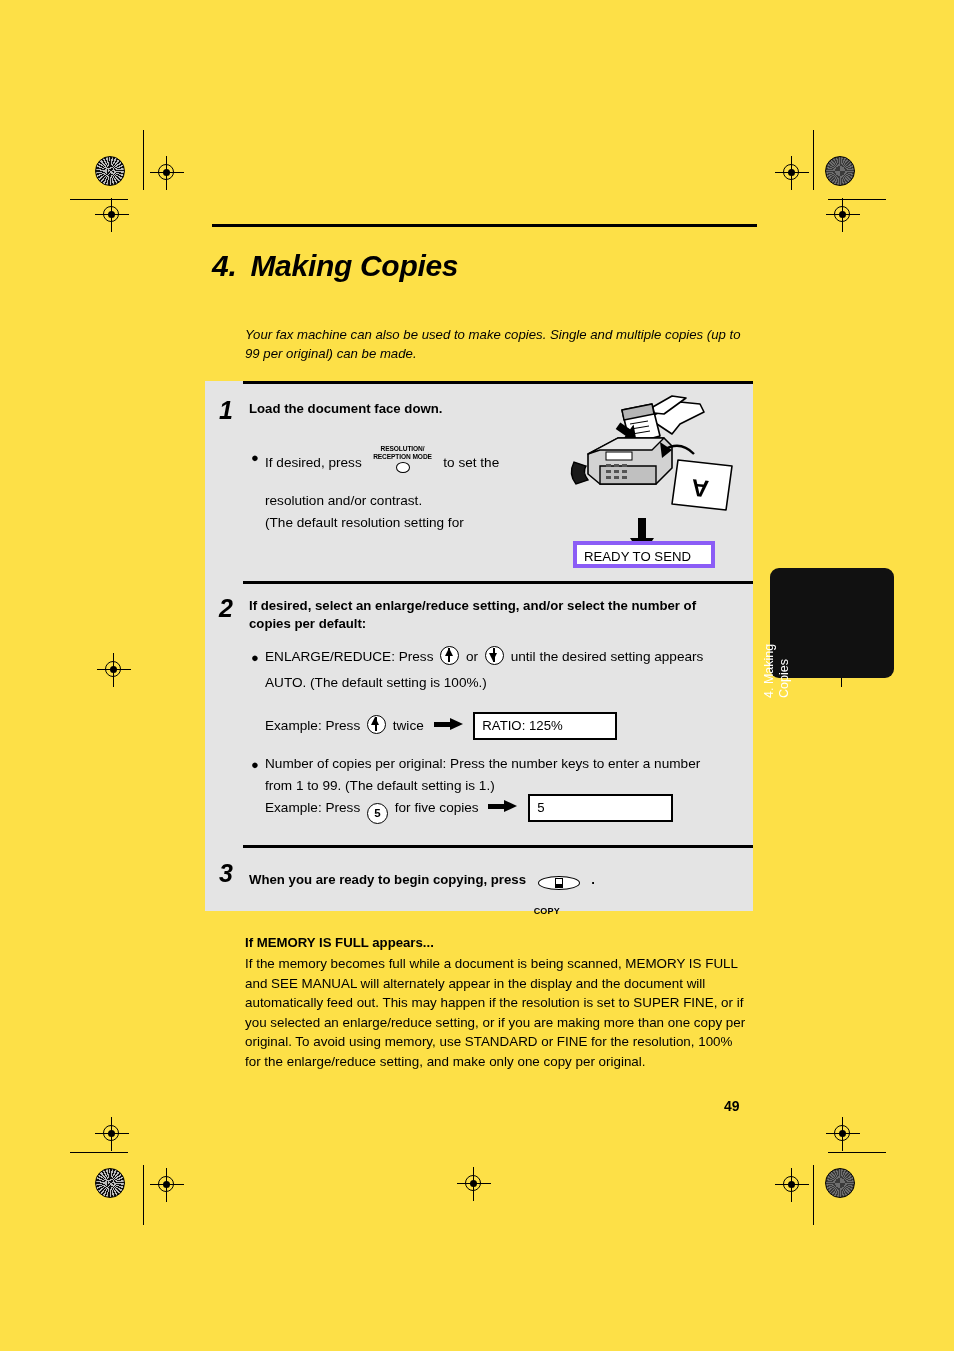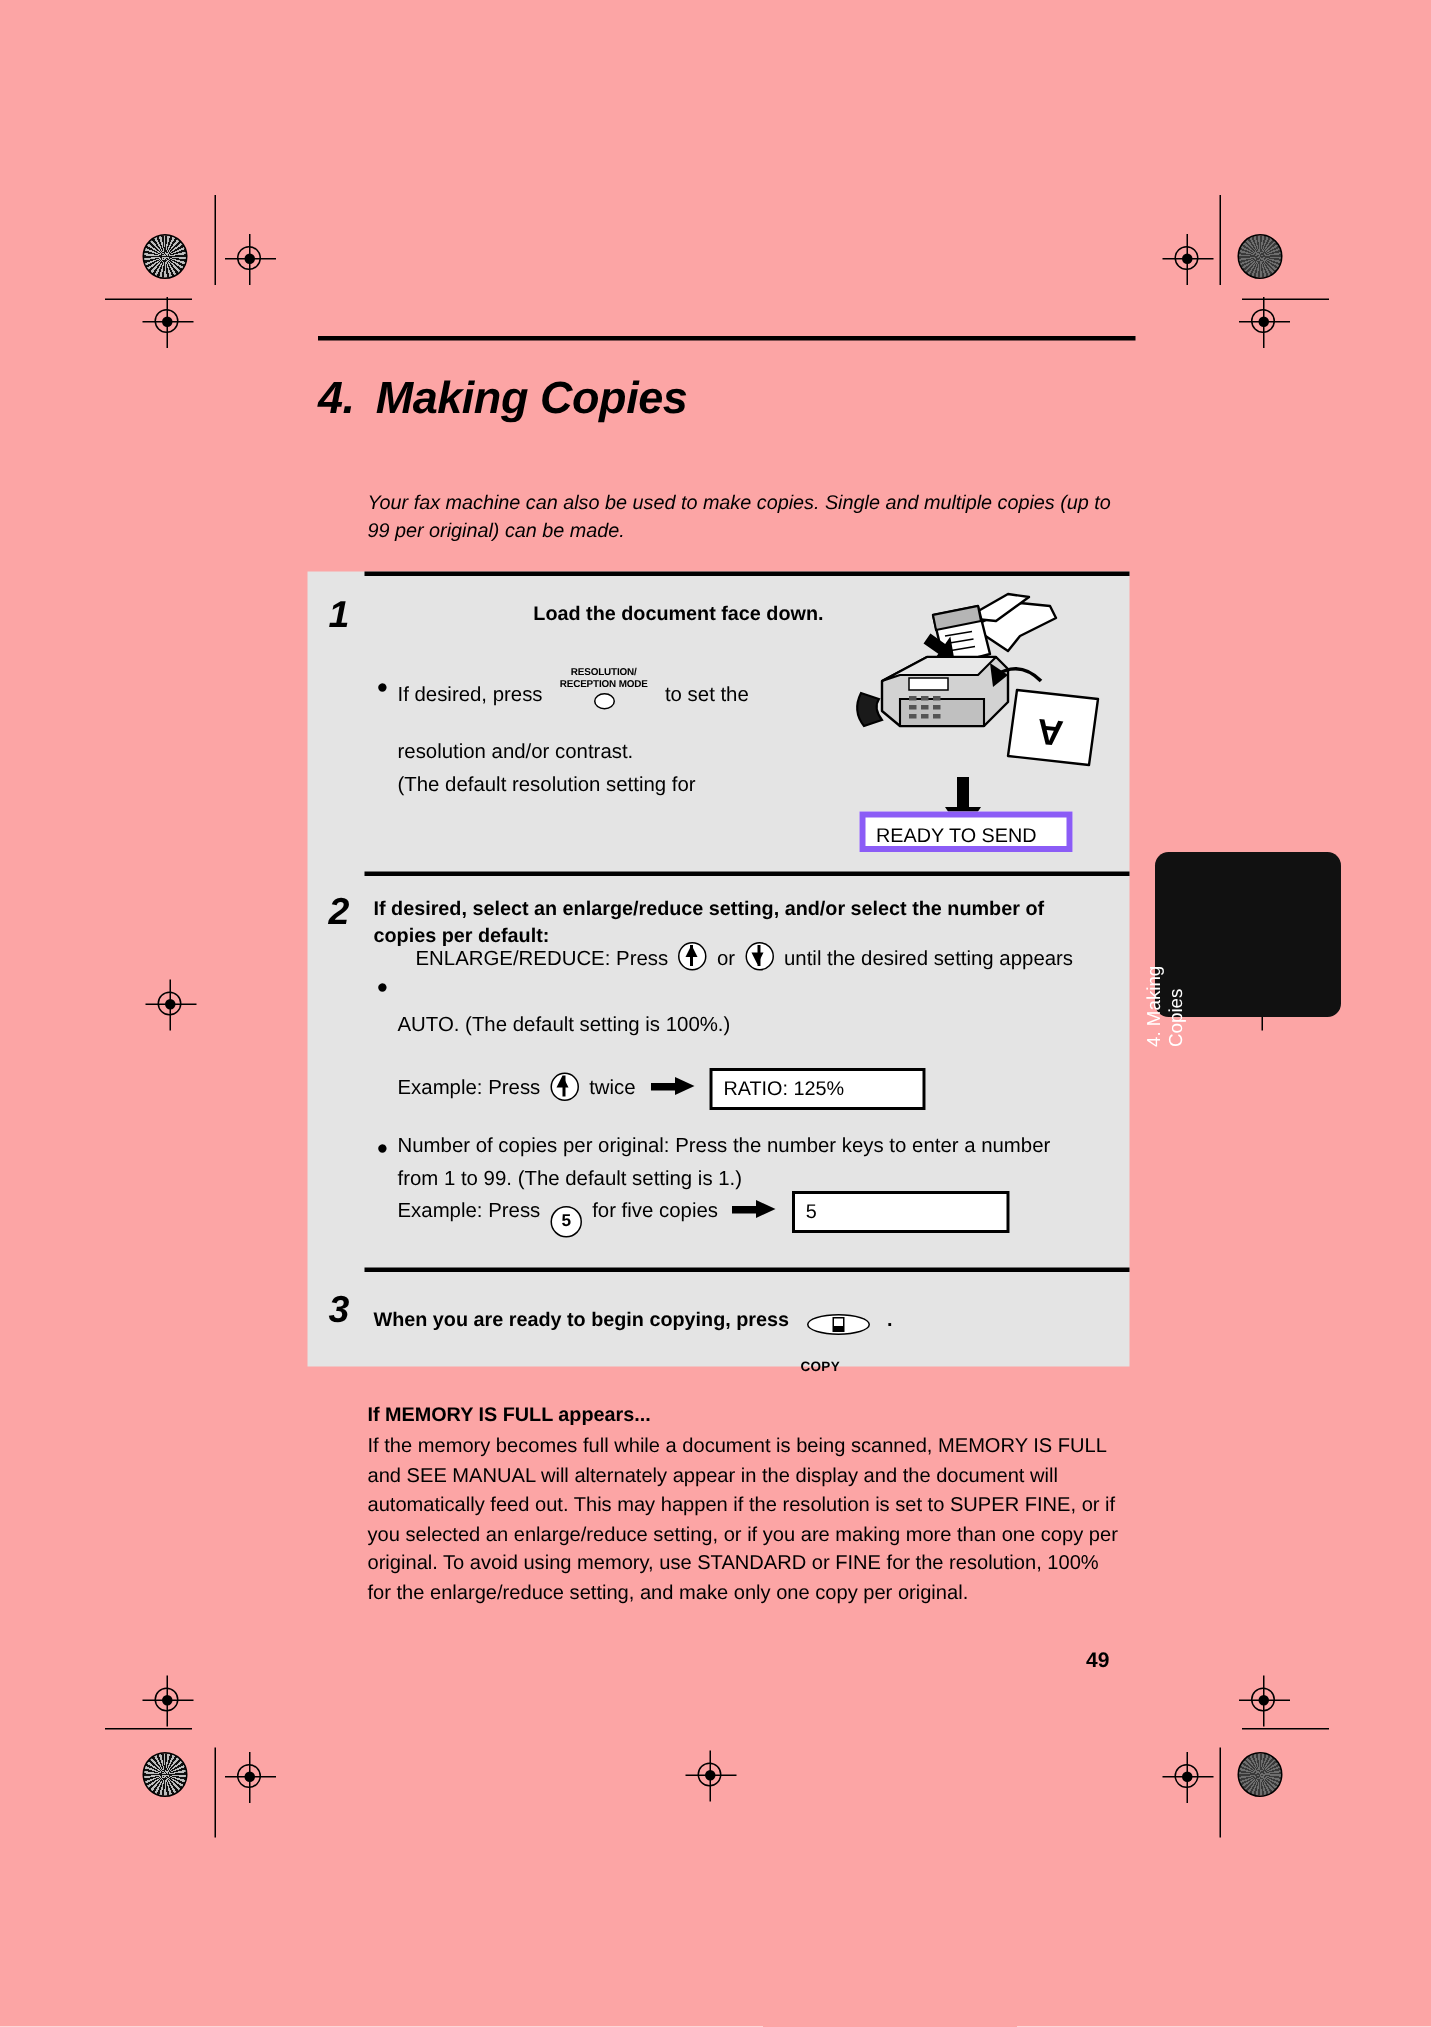--- a/index.html
+++ b/index.html
@@ -4,21 +4,21 @@
 <style>
   html, body {
     margin: 0;
     padding: 0;
     background: #ffffff;
   }
   .page {
     position: relative;
     width: 954px;
     height: 1351px;
-    background: #fca5a5;
+    background: #fde047;
     font-family: "Liberation Sans", sans-serif;
     color: #000000;
     overflow: hidden;
   }
 
   
   .regmark {
     position: absolute;
     width: 34px;
     height: 34px;
@@ -463,21 +463,21 @@
     <span class="num">4.</span><span>Making Copies</span>
   </div>
   <div class="intro">Your fax machine can also be used to make copies. Single and multiple copies (up to 99 per original) can be made.</div>
 
   <div class="steps-panel"></div>
   <div class="sep s1"></div>
   <div class="sep s2"></div>
   <div class="sep s3"></div>
 
   <div class="step-num" style="left:219px; top:396px;">1</div>
-  <div class="step-head" style="left:249px; top:400px; width:300px;text-align:right;">Load the document face down.</div>
+  <div class="step-head" style="left:249px; top:400px; width:300px;">Load the document face down.</div>
 
   <div class="bullet-dot" style="left:251px; top:450px;">●</div>
   <div class="bullet-row" style="left:265px; top:447px; width:290px; white-space:nowrap;">
     <span>If desired, press</span>
     <span class="res-btn">
       <span class="lbl"><span>RESOLUTION/</span><br><span>RECEPTION MODE</span></span>
       <span class="oval"></span>
     </span>
     <span>to set the</span>
   </div>
@@ -538,21 +538,21 @@
     </div>
   </div>
 
   <div class="step-num" style="left:219px; top:594px;">2</div>
   <div class="step-head" style="left:249px; top:597px; width:500px;">
     <div>If desired, select an enlarge/reduce setting, and/or select the number of</div>
     <div>copies per default:</div>
   </div>
 
   <div class="bullet-dot" style="left:251px; top:650px;">●</div>
-  <div class="bullet-row" style="left:265px; top:628px; width:485px; white-space:nowrap;margin-left:12px;">
+  <div class="bullet-row" style="left:265px; top:646px; width:485px; white-space:nowrap;">
     <span>ENLARGE/REDUCE: Press</span>
     <span class="arrow-key up"><span class="vbar"></span><span class="tri"></span></span>
     <span>or</span>
     <span class="arrow-key down"><span class="vbar"></span><span class="tri"></span></span>
     <span>until the desired setting appears</span>
   </div>
   <div class="bullet-row" style="left:265px; top:672px; width:485px;">
 
     <div>AUTO. (The default setting is 100%.)</div>
   </div>

